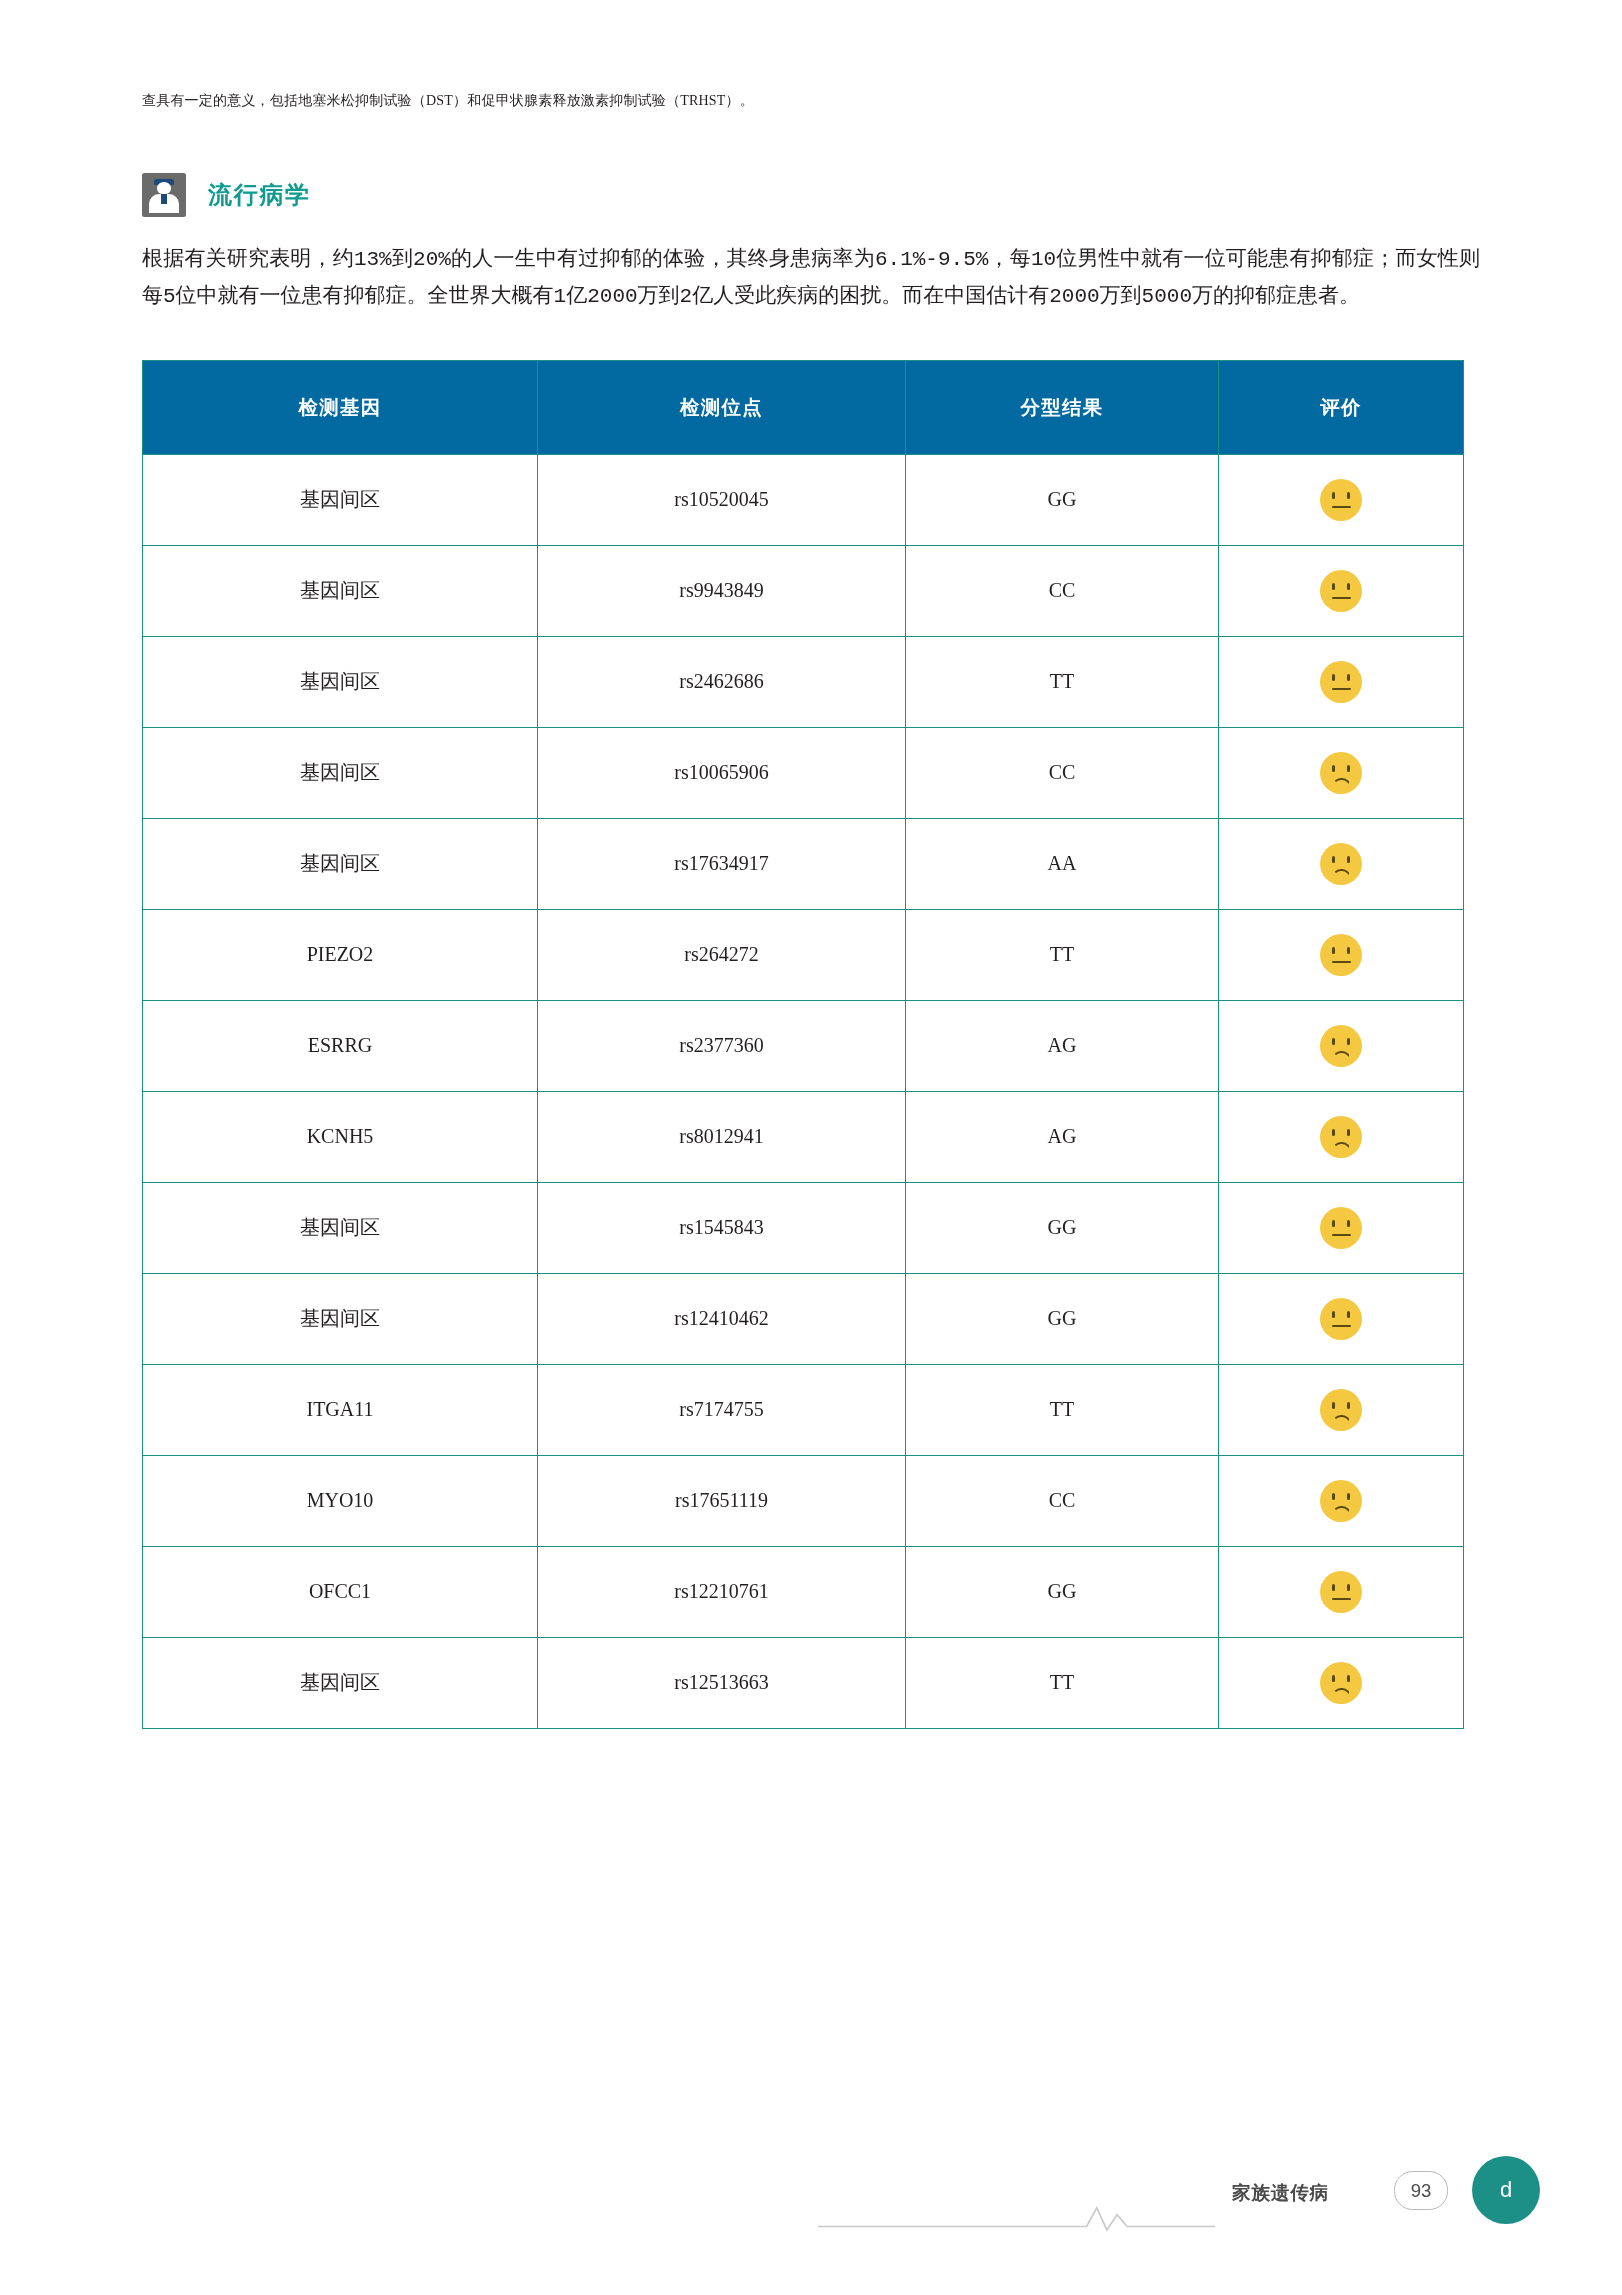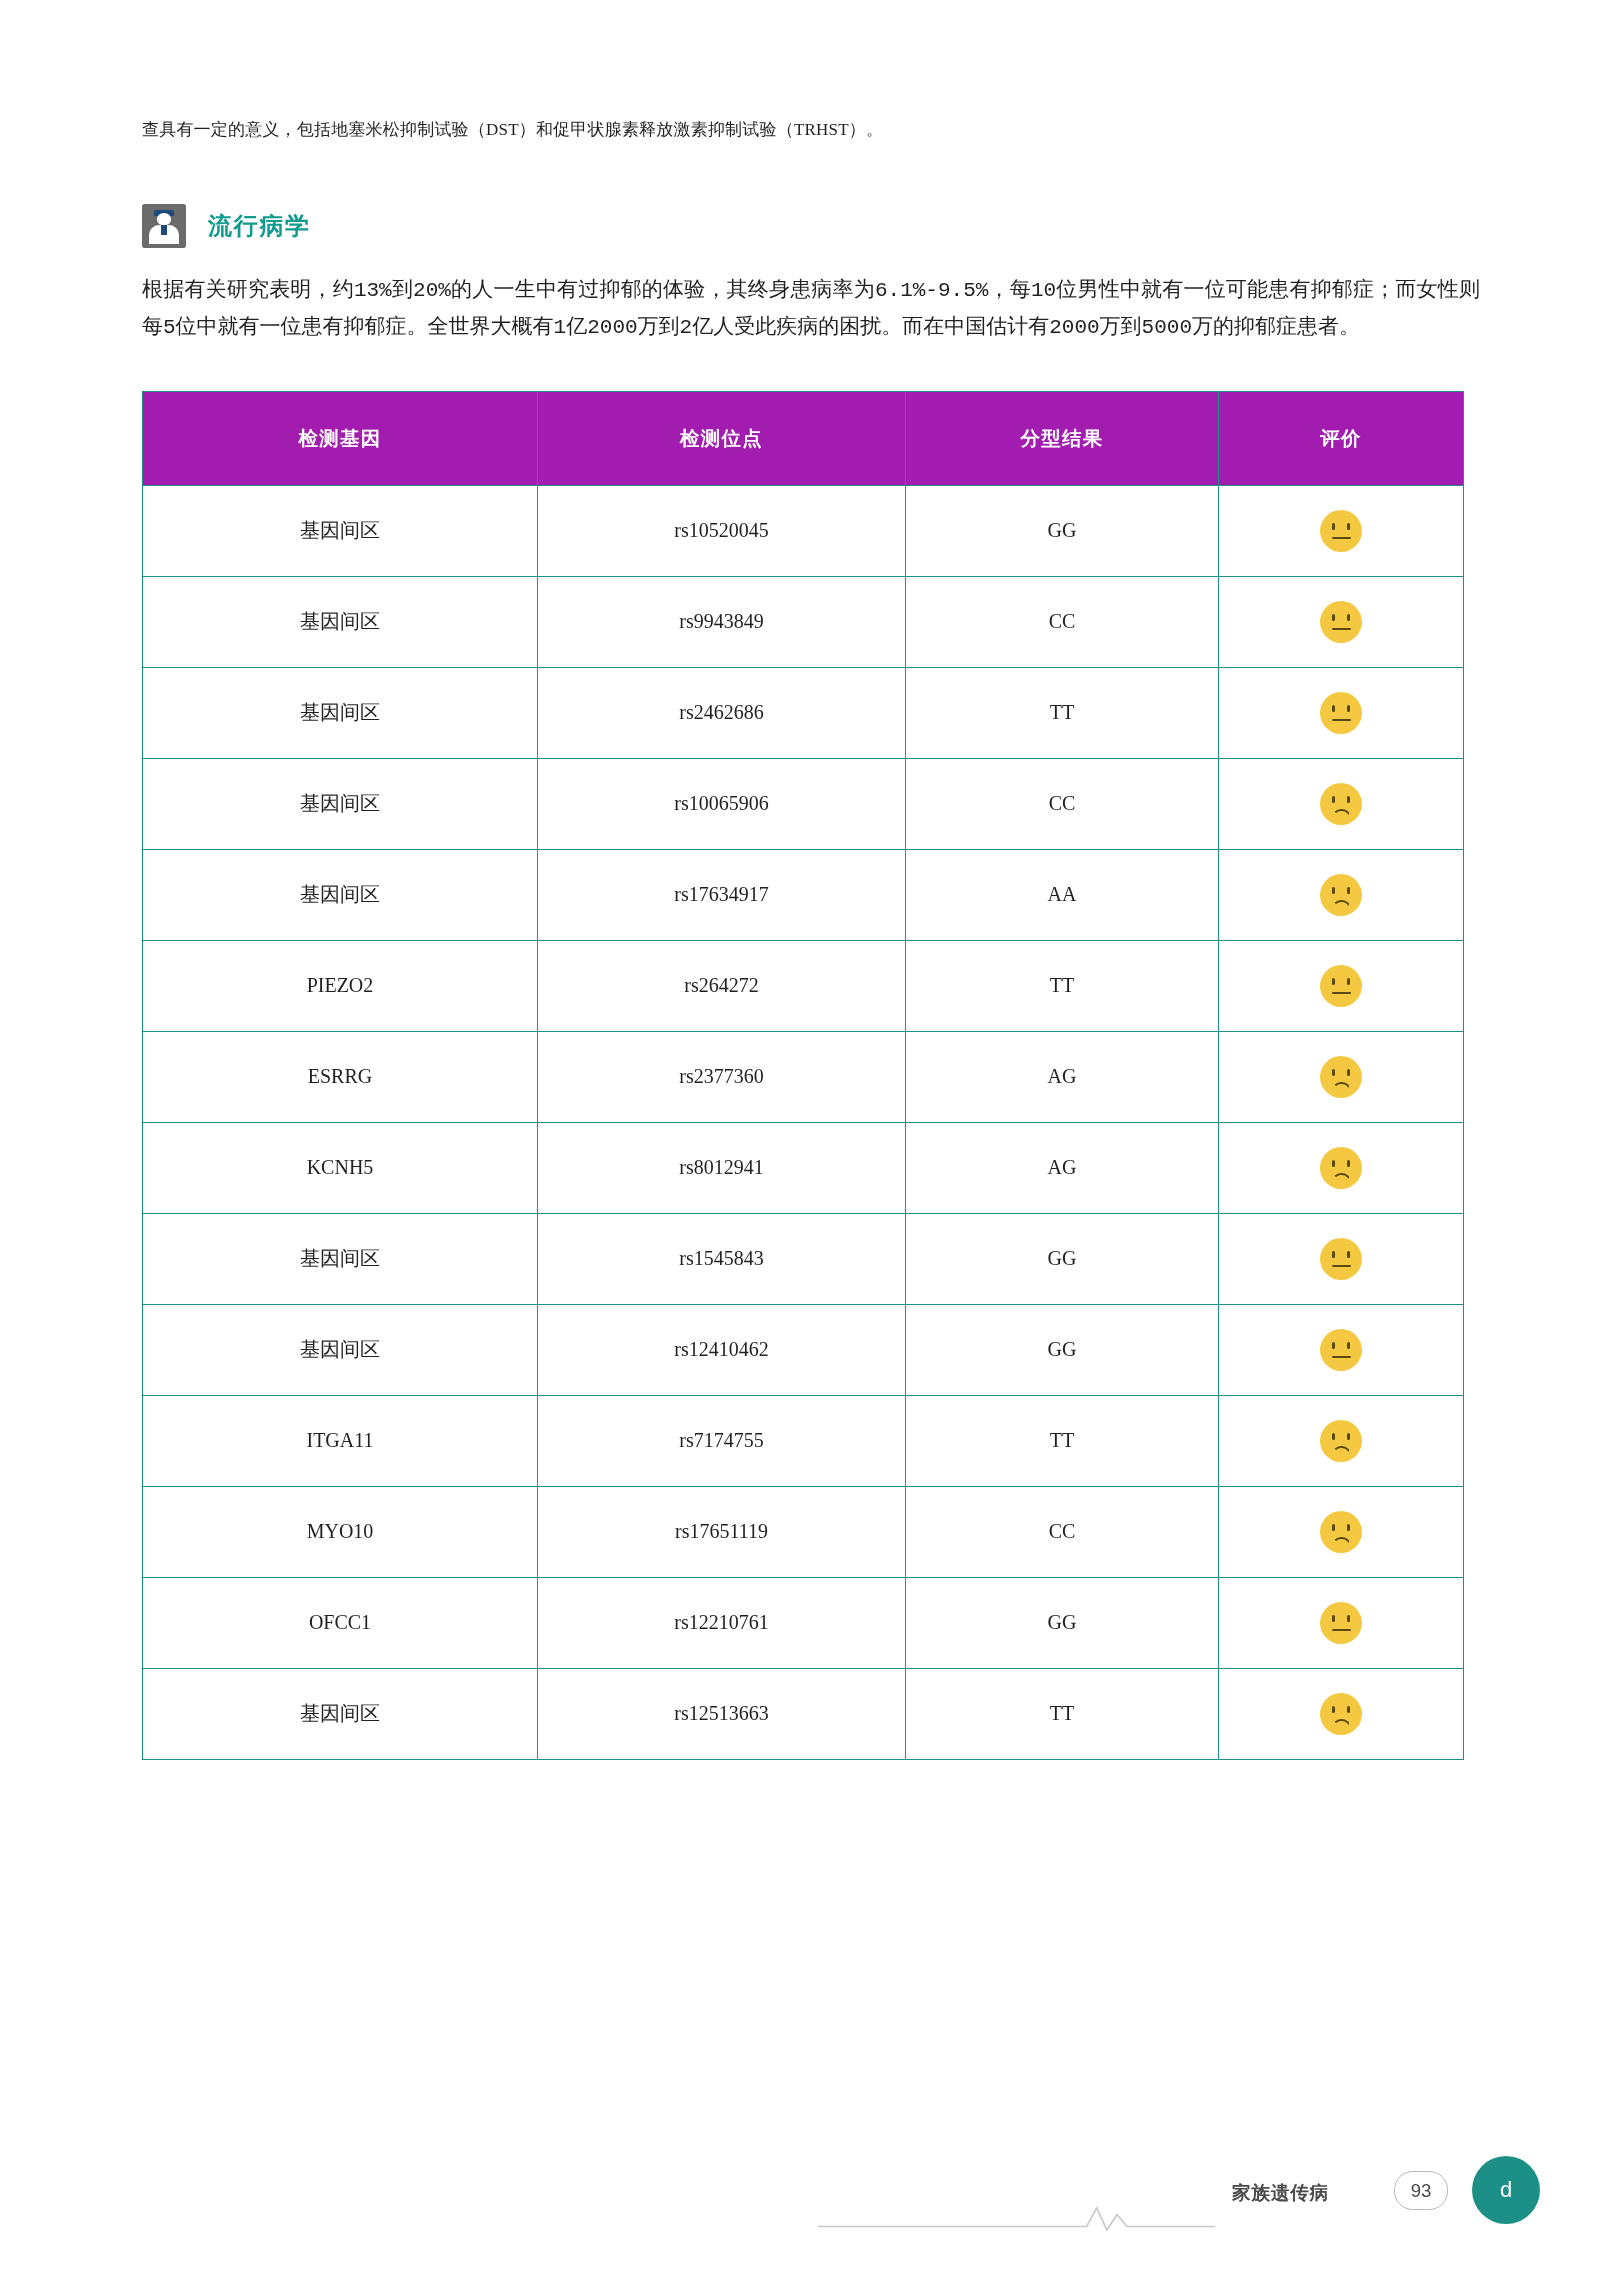--- a/index.html
+++ b/index.html
@@ -24,22 +24,22 @@
   }
   .content {
     position: absolute;
     left: 142px;
     top: 0;
     width: 1338px;
   }
 
   
   .intro-line {
-    margin-top: 116px;
-    font-size: 17px;
+    margin-top: 90px;
+    font-size: 14px;
     line-height: 1.6;
     letter-spacing: 0.2px;
     color: #231f20;
     font-family: "Liberation Serif", serif;
   }
 
   
   .section {
     display: flex;
     align-items: center;
@@ -128,21 +128,21 @@
   }
 
   
   table.gene-table {
     margin-top: 44px;
     border-collapse: collapse;
     width: 1321px;
     table-layout: fixed;
   }
   table.gene-table th {
-    background: #a21caf;
+    background: #0369a1;
     color: #ffffff;
     font-family: "Liberation Sans", sans-serif;
     font-size: 19.4px;
     font-weight: bold;
     letter-spacing: 1.3px;
     height: 91px;
     border: 0.8px solid #1c9086;
   }
   table.gene-table td {
     border: 0.8px solid #1c9086;

